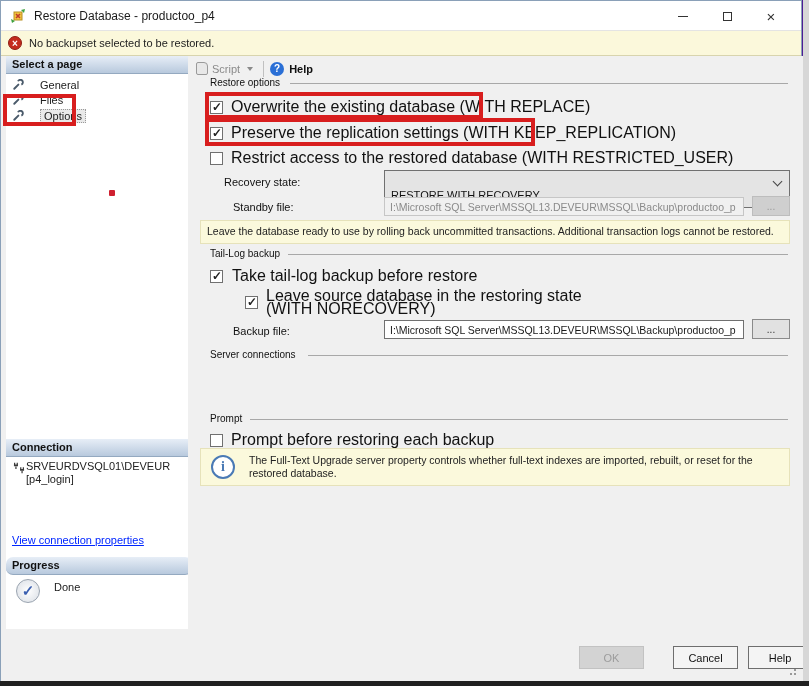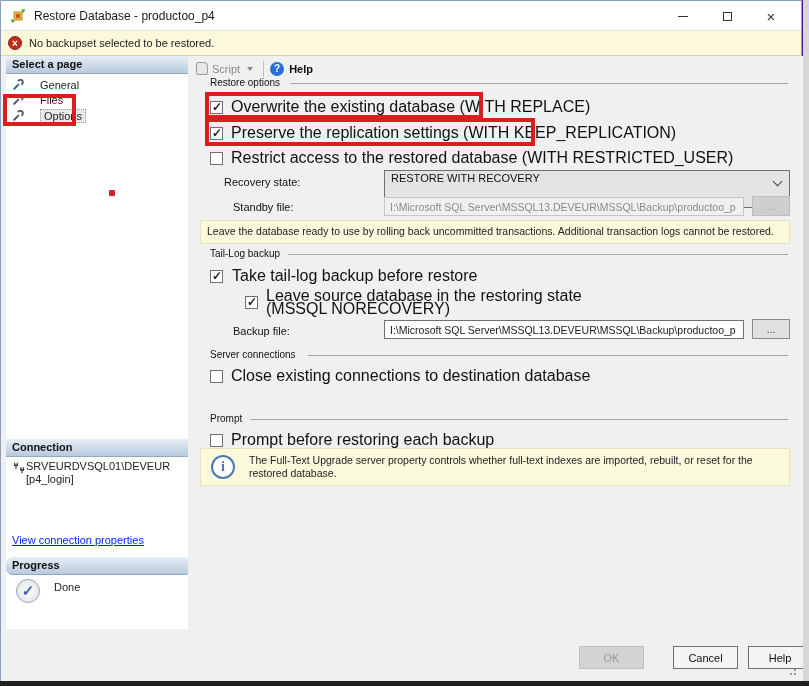--- a/index.html
+++ b/index.html
@@ -64,21 +64,21 @@
 
   .group-label { position:absolute; font-size:10px; color:#111; }
   .group-line { position:absolute; height:1px; background:#a8a8a8; }
 
   .cb-row { position:absolute; display:flex; align-items:center; gap:8px; font-size:16px; color:#111; }
   .checkbox { width:13px; height:13px; background:#fff; border:1px solid #707070; position:relative; flex:0 0 13px; }
   .checkbox.checked::after { content:"✓"; position:absolute; left:1px; top:-2px; font-size:12px; color:#222; font-weight:bold; }
 
   .field-label { position:absolute; font-size:11px; color:#111; }
   .combo { position:absolute; height:38px; background:#e4e4e4; border:1px solid #707070;
-           font-size:11px; color:#111; padding:1px 20px 0 6px; }
+           font-size:11px; color:#111; padding:18px 20px 0 6px; }
   .combo-chev { position:absolute; right:7px; top:7px; width:8px; height:8px; }
   .combo-chev::before { content:""; position:absolute; left:0; top:0; width:6px; height:6px;
            border-left:1px solid #444; border-bottom:1px solid #444; transform:rotate(-45deg); }
   .textbox { position:absolute; height:19px; font-size:10.5px; padding:3px 4px 0 5px;
              white-space:nowrap; overflow:hidden; }
   .textbox.disabled { background:#f0f0f0; border:1px solid #c6c6c6; color:#8a8a8a; }
   .textbox.enabled { background:#ffffff; border:1px solid #707070; color:#1a1a1a; }
   .browse-btn { position:absolute; width:38px; height:20px; font-size:10px; text-align:center; padding-top:4px; }
   .browse-btn.disabled { background:#cfcfcf; color:#9a9a9a; border:1px solid #bdbdbd; }
   .browse-btn.enabled { background:#e1e1e1; color:#333; border:1px solid #8a8a8a; }
@@ -238,34 +238,30 @@
       <div class="group-line" style="left:100px; top:198px; width:500px;"></div>
 
       <div class="cb-row" style="left:22px; top:211px;gap:9px;">
         <span class="checkbox checked"></span>
         <span>Take tail-log backup before restore</span>
       </div>
       <div class="cb-row" style="left:57px; top:233px;">
         <span class="checkbox checked"></span>
         <span style="line-height:13px;">
           <span>Leave source database in the restoring state</span><br>
-          <span>(MSSQL NORECOVERY)</span>
+          <span>(WITH NORECOVERY)</span>
         </span>
       </div>
 
       <div class="field-label" style="left:45px; top:269px;">Backup file:</div>
       <div class="textbox enabled" style="left:196px; top:264px; width:360px;">I:\Microsoft SQL Server\MSSQL13.DEVEUR\MSSQL\Backup\productoo_p</div>
       <div class="browse-btn enabled" style="left:564px; top:263px;">...</div>
 
       <div class="group-label" style="left:22px; top:293px;">Server connections</div>
       <div class="group-line" style="left:120px; top:299px; width:480px;"></div>
-      <div class="cb-row" style="left:22px; top:311px;">
-        <span class="checkbox"></span>
-        <span>Close existing connections to destination database</span>
-      </div>
 
       <div class="group-label" style="left:22px; top:357px;">Prompt</div>
       <div class="group-line" style="left:62px; top:363px; width:538px;"></div>
       <div class="cb-row" style="left:22px; top:375px;">
         <span class="checkbox"></span>
         <span>Prompt before restoring each backup</span>
       </div>
 
       <div class="info-box" style="left:12px; top:392px; width:590px; height:38px;">
         <div class="info-circle">i</div>

